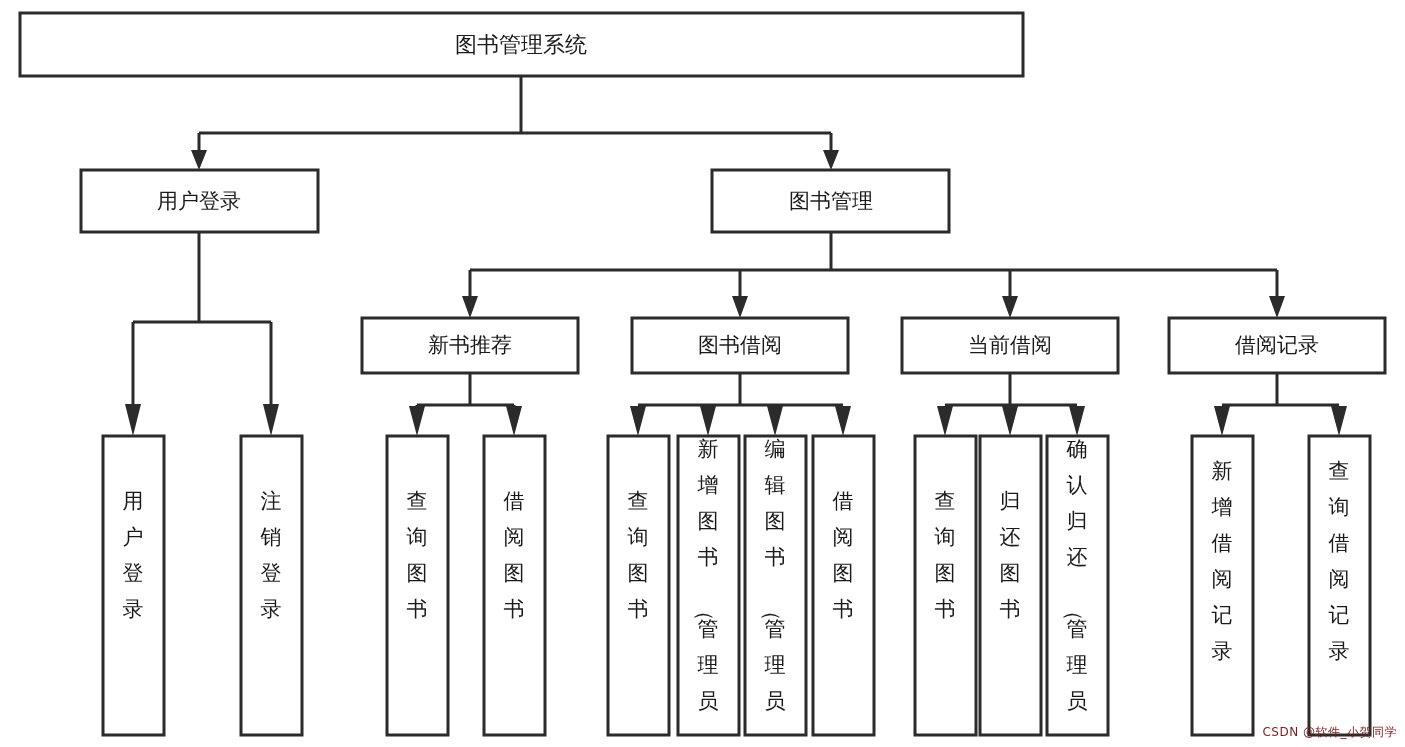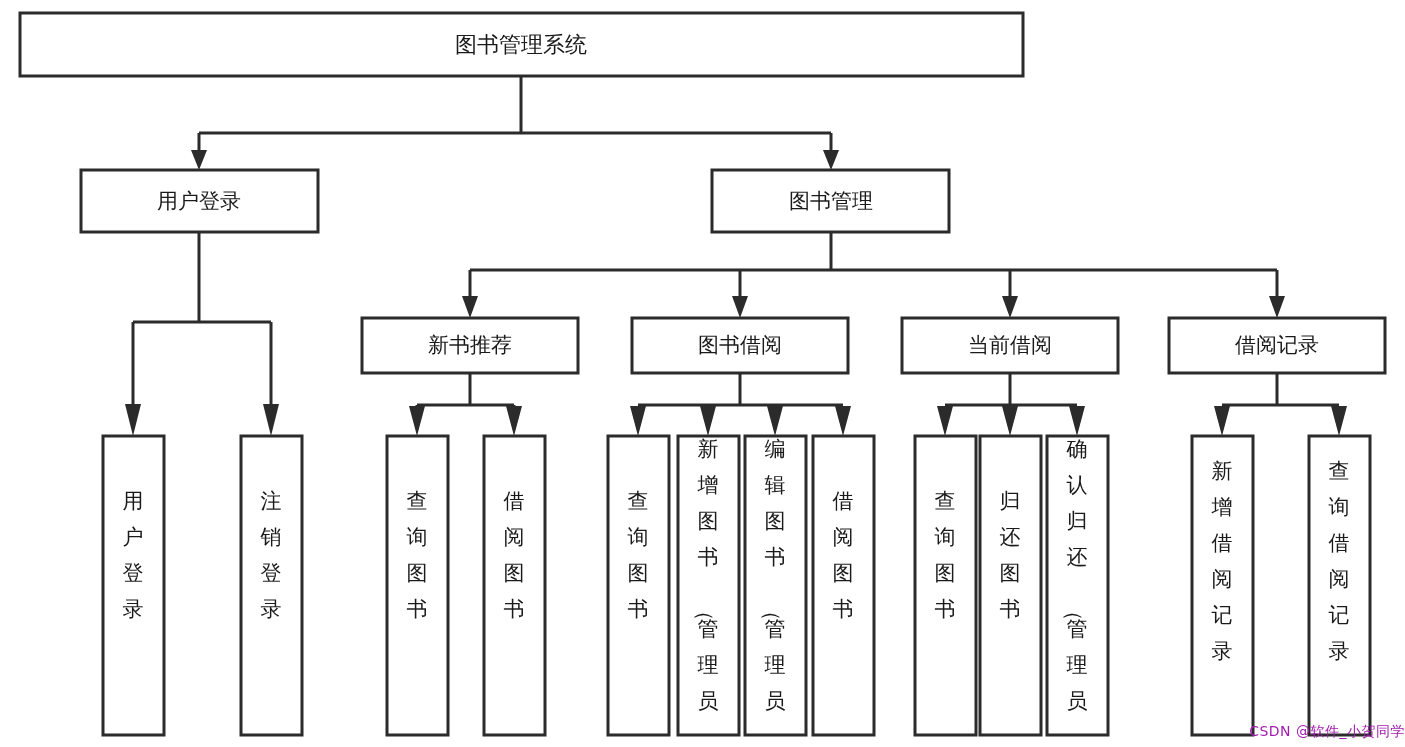--- a/index.html
+++ b/index.html
@@ -51,25 +51,25 @@
     stroke: #2b2b2b;
     stroke-width: 3;
     fill: none;
   }
   .arrow-head {
     fill: #2b2b2b;
     stroke: none;
   }
   .watermark {
     position: absolute;
-    right: 0;
+    right: 8px;
     bottom: 6px;
     font-family: "DejaVu Sans", "Liberation Sans", sans-serif;
-    font-size: 14px;
-    color: #a21caf;
+    font-size: 12px;
+    color: #7f1d1d;
     letter-spacing: 0.5px;
     white-space: nowrap;
     user-select: none;
   }
 </style>
 </head>
 <body>
 
 <div id="diagram-root">
   <svg class="flowchart" viewBox="0 0 1405 747" xmlns="http://www.w3.org/2000/svg">

